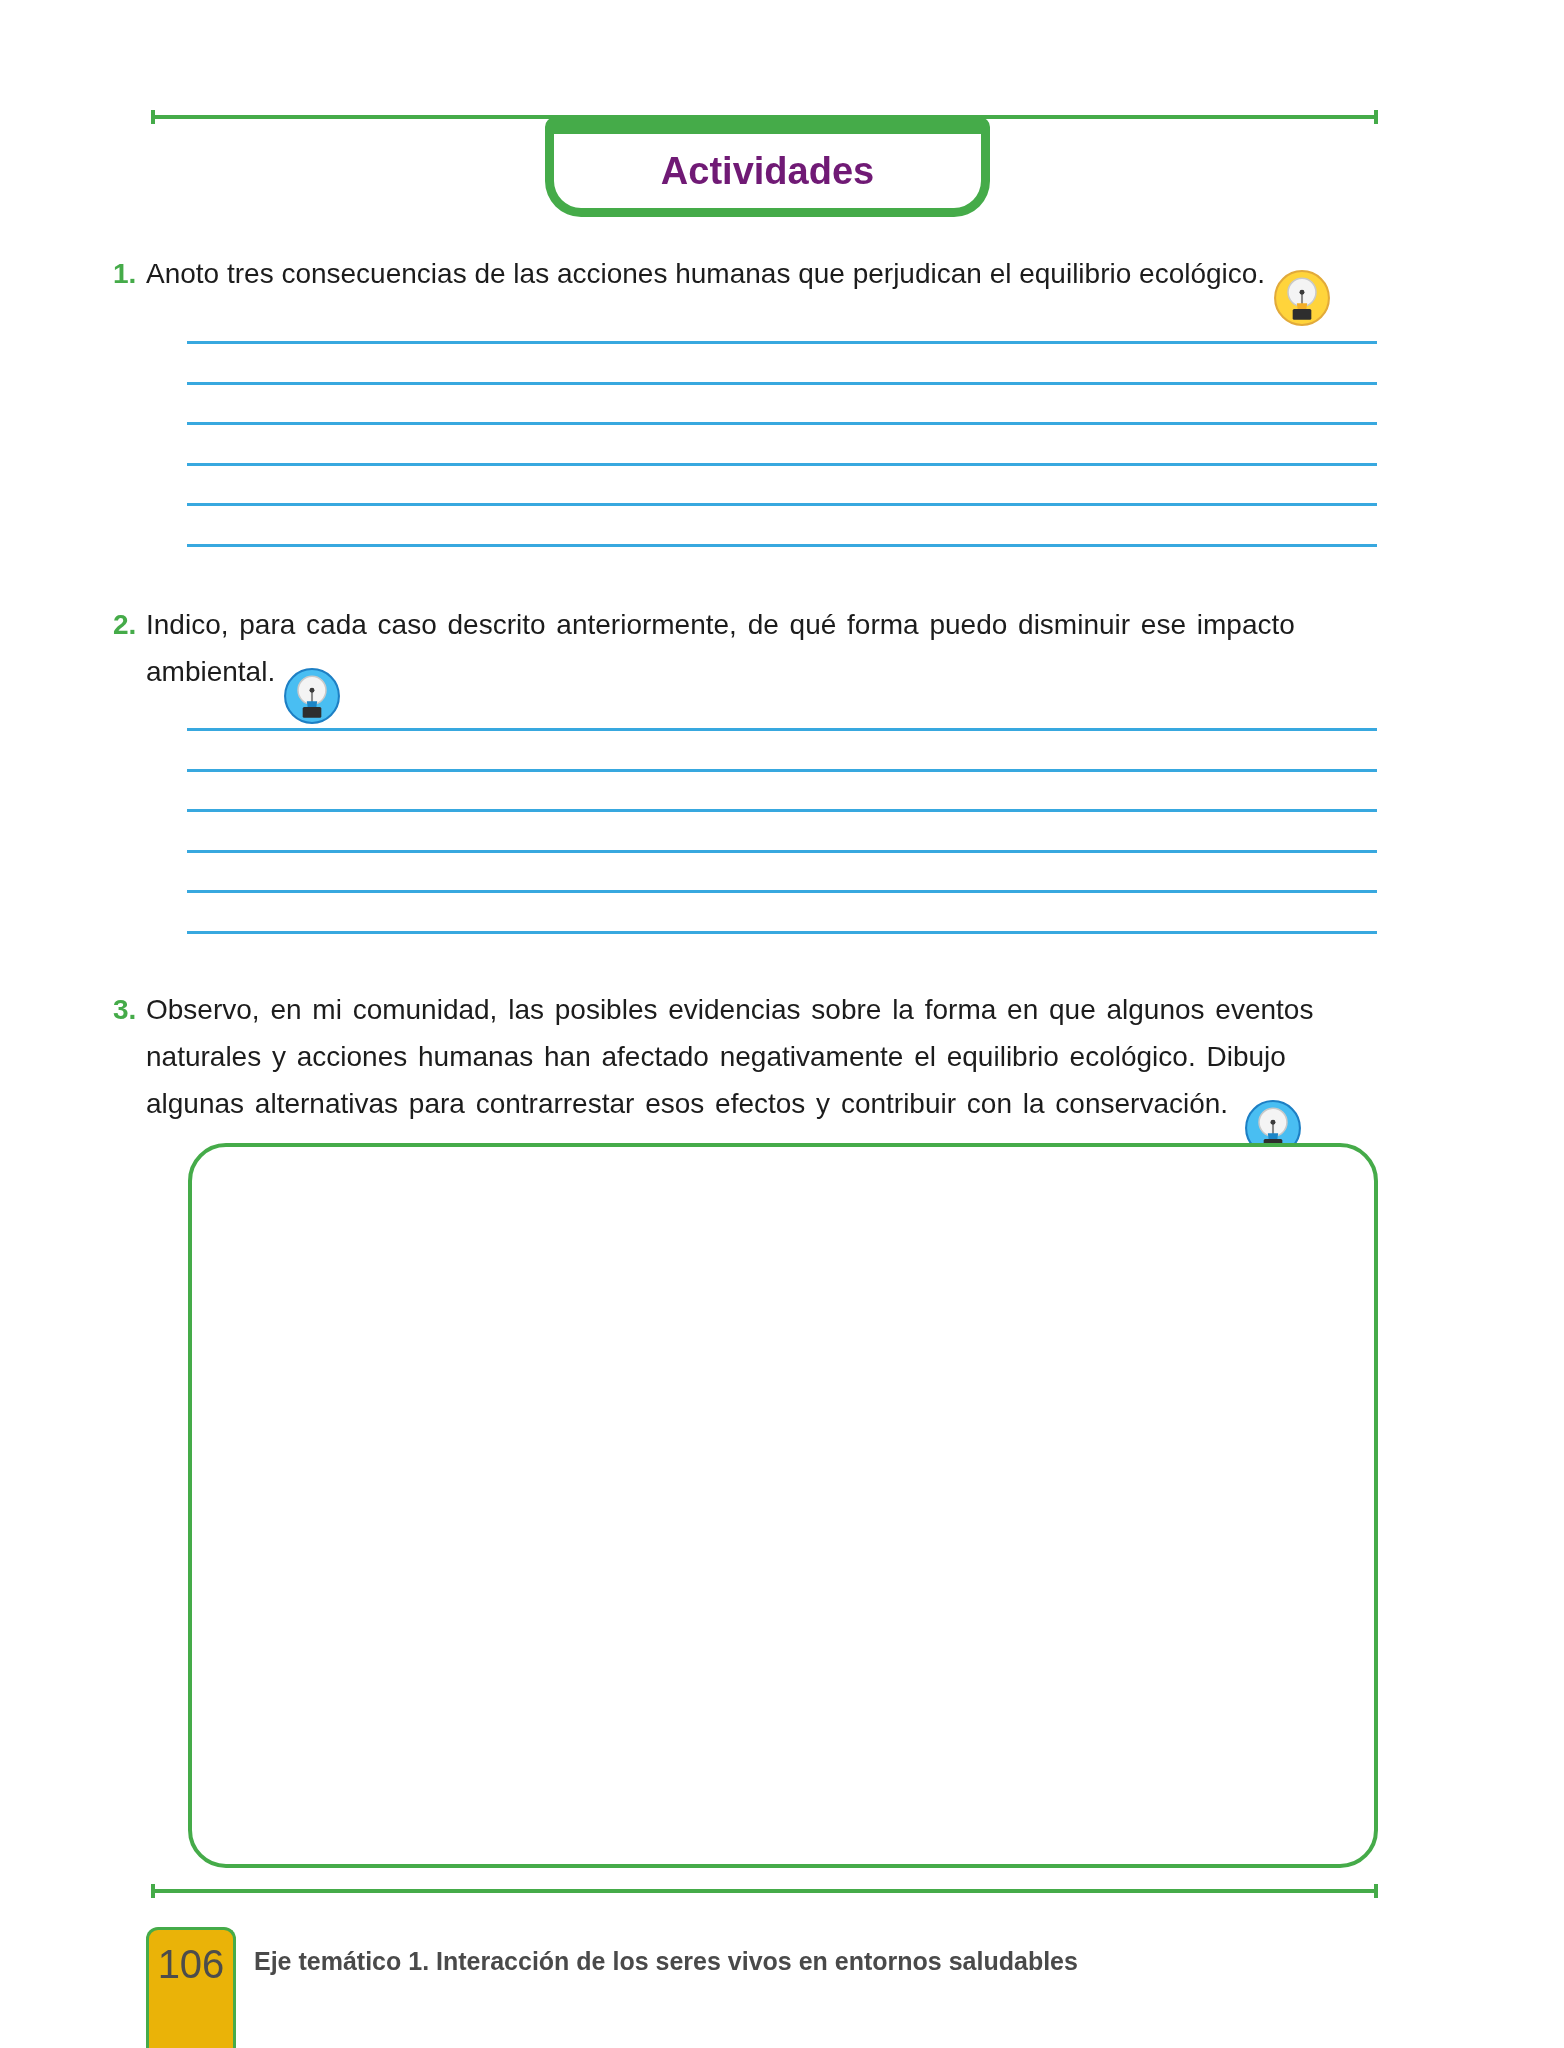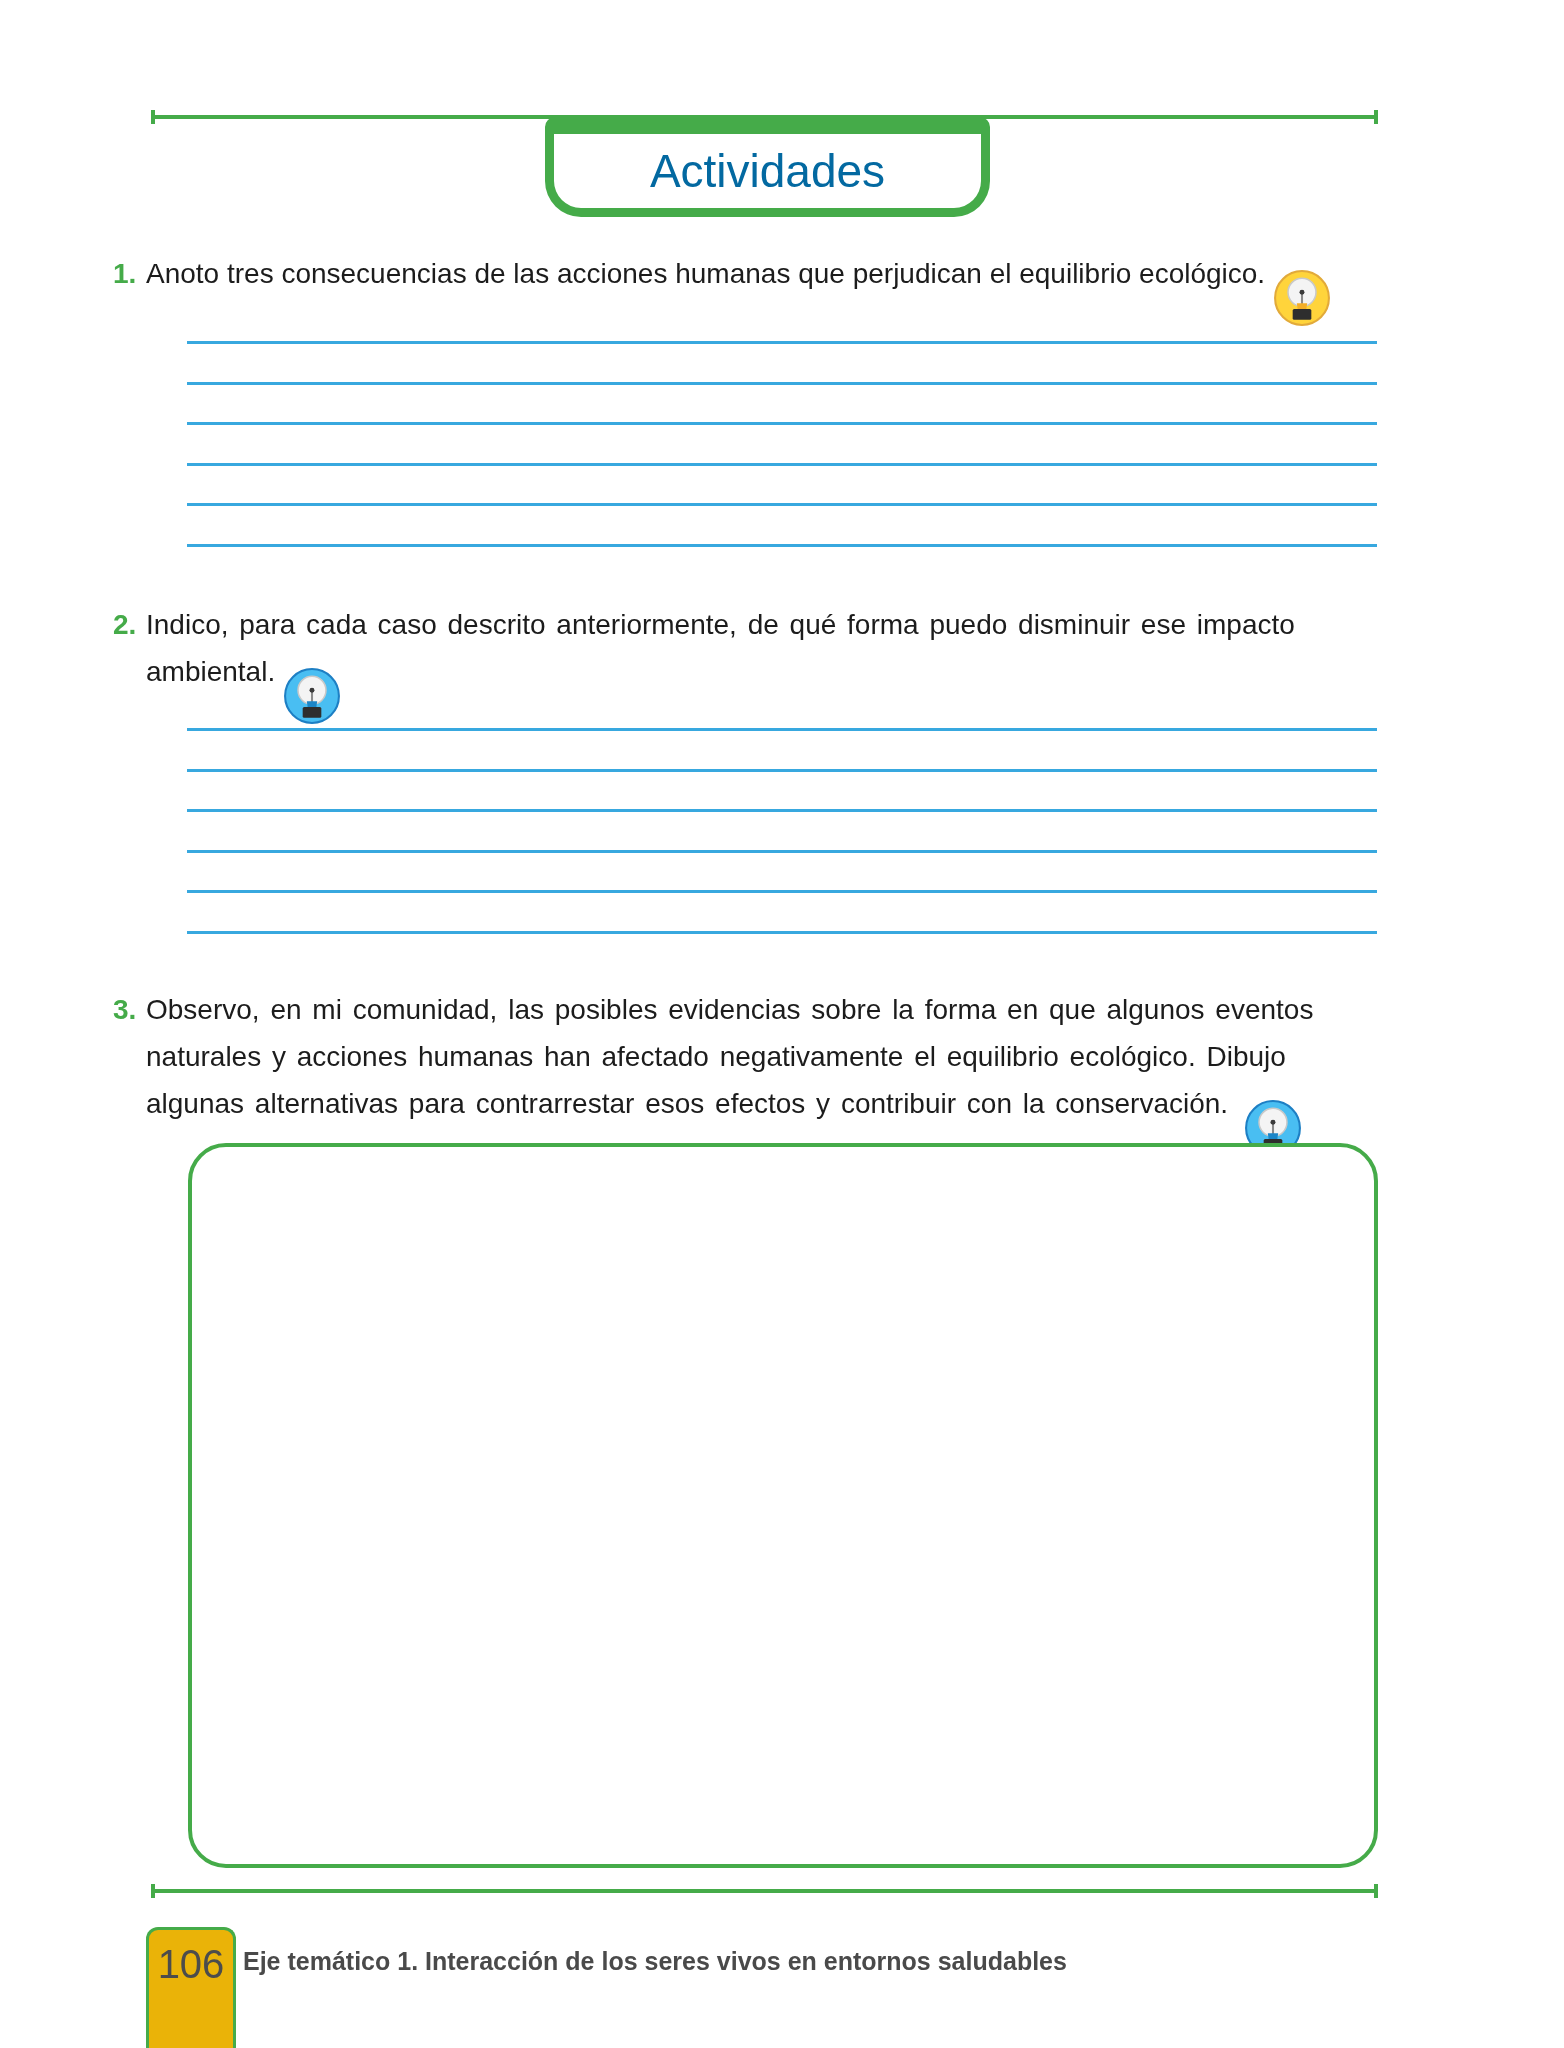--- a/index.html
+++ b/index.html
@@ -17,21 +17,21 @@
   .tick-right{right:0;}
   
   .badge{
     position:absolute;left:545px;top:117px;width:445px;height:100px;
     box-sizing:border-box;background:#ffffff;
     border:9px solid #45AB49;border-top-width:17px;
     border-radius:10px 10px 36px 36px;
     display:flex;align-items:center;justify-content:center;
   }
   .badge-title{
-    font-size:46px;font-weight:normal;color:#0369a1;letter-spacing:0;
+    font-size:38px;font-weight:bold;color:#701a75;letter-spacing:0;
   }
   
   .activity{
     position:absolute;left:113px;width:1264px;
   }
   .activity p{
     margin:0;padding-left:33px;position:relative;
     font-size:28px;line-height:47px;white-space:pre-wrap;
     text-align:left;
   }
@@ -65,21 +65,21 @@
   }
   
   .page-num-box{
     position:absolute;left:146px;top:1927px;width:90px;height:121px;
     box-sizing:border-box;border:3px solid #45AB49;border-bottom:none;
     border-radius:12px 12px 0 0;background:#eab308;
     display:flex;justify-content:center;align-items:flex-start;
   }
   .page-num{font-size:40px;color:#4c4c4c;margin-top:12px;}
   .footer-caption{
-    position:absolute;left:243px;top:1946px;
+    position:absolute;left:254px;top:1946px;
     font-size:25px;font-weight:bold;color:#4a4a4a;line-height:30px;
   }
 </style>
 </head>
 <body>
 
 <div class="rule rule-top">
   <div class="tick tick-left"></div>
   <div class="tick tick-right"></div>
 </div>

